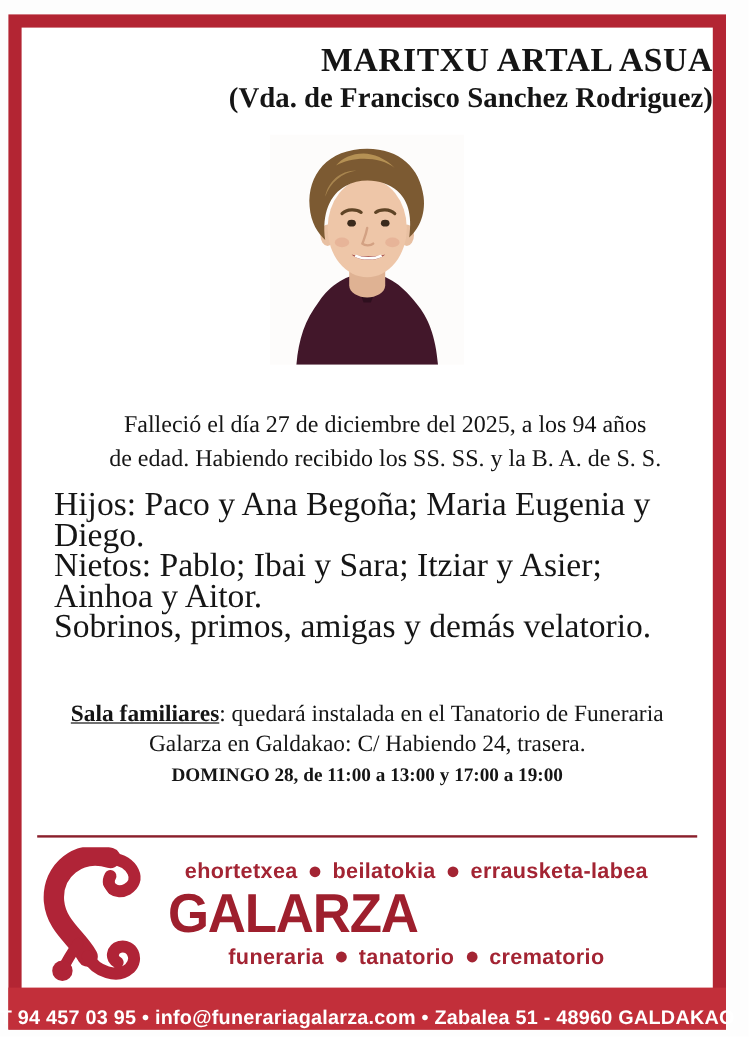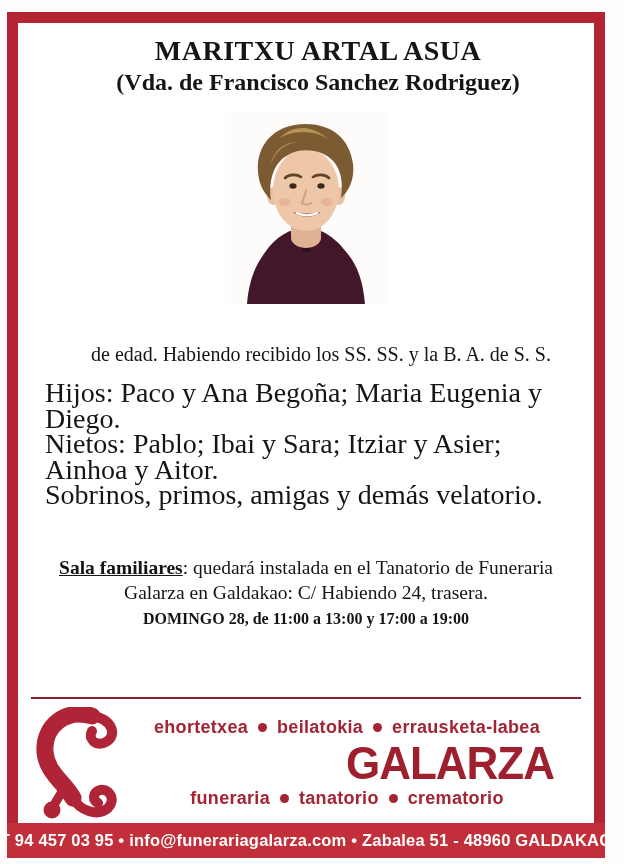--- a/index.html
+++ b/index.html
@@ -20,21 +20,21 @@
     color:var(--ink);
     overflow:hidden;
   }
   .frame{
     position:absolute;left:7px;top:12px;
     width:598px;height:846px;
     border:11px solid var(--frame-red);
     background:#ffffff;
   }
   
-  .header{text-align:center;margin-top:12px;margin-left:24px;}
+  .header{text-align:right;margin-top:12px;margin-left:24px;}
   .header .name{font-size:28px;font-weight:bold;line-height:31px;letter-spacing:.5px;}
   .header .sub{font-size:24px;font-weight:bold;line-height:32px;}
   
   .portrait{display:block;margin:14px auto 0;}
   
   .death-notice{
     margin:36px 16px 0 46px;
     text-align:center;
     font-size:20px;line-height:28px;
   }
@@ -42,21 +42,21 @@
   
   .wake{margin-top:47px;text-align:center;font-size:19.5px;line-height:25px;}
   .wake .lbl{font-weight:bold;text-decoration:underline;}
   .wake .schedule{font-weight:bold;font-size:16px;margin-top:1px;}
   
   .footer{position:absolute;left:0;right:0;bottom:24px;}
   .divider{border:0;border-top:2px solid #8a1f2b;margin:0 13px 4px 13px;}
   .footer-row{display:flex;align-items:flex-start;}
   .logo-wrap{flex:0 0 120px;padding:4px 0 0 14px;}
   .brand-col{
-    flex:1;padding-right:40px;text-align:right;
+    flex:1;padding-right:40px;text-align:left;
     font-family:"Liberation Sans", sans-serif;
   }
   .services{
     color:var(--services-red);
     font-size:18px;font-weight:bold;letter-spacing:.3px;
     margin-top:14px;
     display:flex;justify-content:center;align-items:center;gap:10px;
   }
   .services.lower{margin-top:2px;font-size:18px;}
   .dot{
@@ -65,21 +65,21 @@
   }
   .brand{
     color:var(--brand-red);
     font-size:44px;font-weight:bold;letter-spacing:-1px;
     line-height:46px;margin-top:2px;
     transform:scaleY(1.04);
   }
   .contact-bar{
     position:absolute;left:-11px;right:-11px;bottom:-11px;height:35px;
     background:var(--bar-red);
-    display:flex;align-items:center;justify-content:center;
+    display:flex;align-items:flex-end;justify-content:center;
     font-family:"Liberation Sans", sans-serif;
     font-weight:bold;font-size:16.5px;color:#ffffff;letter-spacing:.2px;
     white-space:nowrap;
   }
 </style>
 </head>
 <body>
 
 <div class="page">
   <div class="frame">
@@ -115,20 +115,21 @@
       <path d="M81,78 C80,84 78,88 77,91 C79,93 84,93 86,91" stroke="#d3a183" stroke-width="2" fill="none" stroke-linecap="round"></path>
 
       <path d="M68,100 C74,106 90,106 96,100 C90,102 74,102 68,100 Z" fill="#a04a4a"></path>
       <path d="M71,101 C77,104 87,104 93,101" stroke="#ffffff" stroke-width="2.2" fill="none"></path>
 
       <ellipse cx="60" cy="90" rx="6" ry="4" fill="#e3a98e" opacity=".6"></ellipse>
       <ellipse cx="102" cy="90" rx="6" ry="4" fill="#e3a98e" opacity=".6"></ellipse>
     </svg>
 
     <div class="death-notice">
+      <div>Falleció  el día 27 de diciembre del 2025, a los 94 años</div>
       <div>de edad. Habiendo recibido los SS. SS. y la B. A. de S. S.</div>
     </div>
 
     <div class="family">
       <div>Hijos: Paco y Ana Begoña; Maria Eugenia y Diego.</div>
       <div>Nietos: Pablo; Ibai y Sara; Itziar y Asier; Ainhoa y Aitor.</div>
       <div>Sobrinos, primos, amigas y demás velatorio.</div>
     </div>
 
     <div class="wake">

